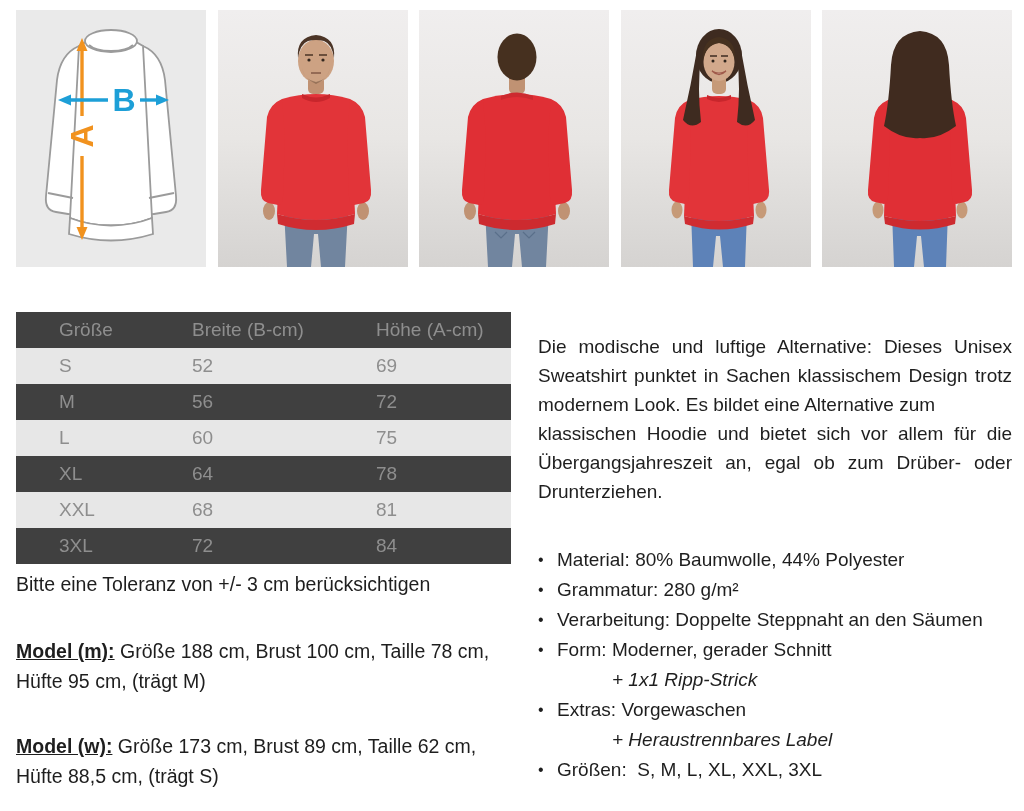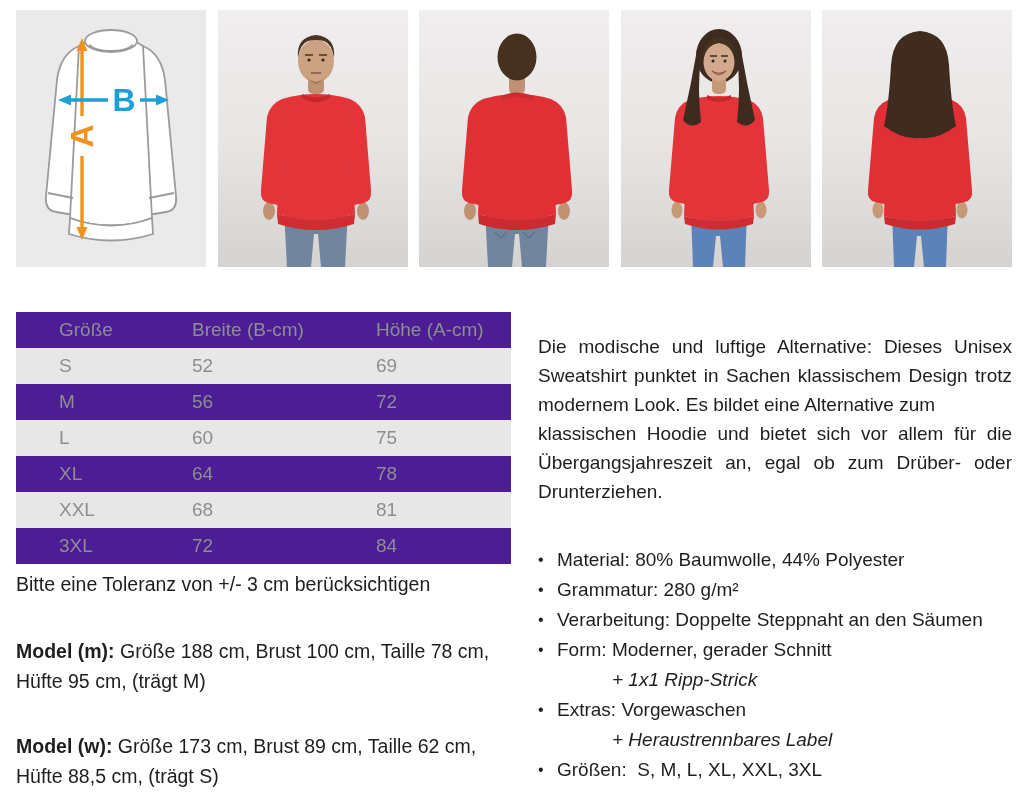--- a/index.html
+++ b/index.html
@@ -18,27 +18,27 @@
   
   .left-col { position:absolute; left:16px; top:312px; width:496px; }
   table.size-table { width:495px; border-collapse:collapse; table-layout:fixed;
                      font-size:19px; color:#8e8e8e; }
   table.size-table col.c1 { width:176px; }
   table.size-table col.c2 { width:184px; }
   table.size-table col.c3 { width:135px; }
   table.size-table th, table.size-table td { height:36px; font-weight:normal;
                      text-align:left; vertical-align:middle; }
   table.size-table th:first-child, table.size-table td:first-child { padding-left:43px; }
-  tr.row-light, tr.head-row { background:#4c1d95; }
+  tr.row-light, tr.head-row { background:#404040; }
   tr.row-dark { background:#e7e7e7; }
 
   .tolerance { margin-top:9px; font-size:19.5px; color:#1e1e1e; }
   .model-block { margin-top:40px; font-size:19.5px; line-height:30px; }
   .model-block.second { margin-top:35px; }
-  .model-label { font-weight:bold; }
+  .model-label { font-weight:bold;text-decoration:underline; }
   .model-text { white-space:pre-line; }
 
   
   .right-col { position:absolute; left:538px; top:332px; width:474px; }
   .desc-line { font-size:19px; line-height:29px; white-space:nowrap; overflow:hidden;
                text-align:justify; text-align-last:justify; }
   .desc-line.noslack { text-align-last:left; }
   ul.features { margin-top:39px; list-style:none; }
   ul.features li { position:relative; font-size:19px; line-height:30px;
                    padding-left:19px; white-space:pre-wrap; }

